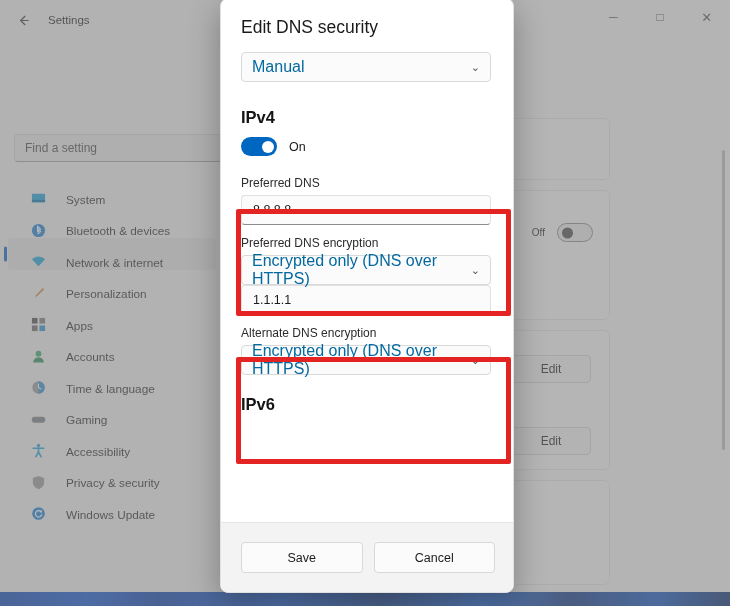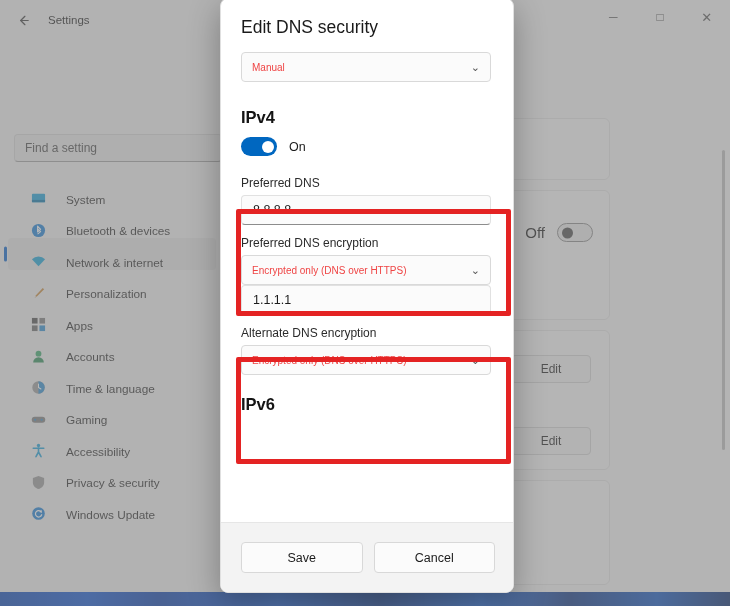--- a/index.html
+++ b/index.html
@@ -263,21 +263,21 @@
     width: 250px;
     height: 30px;
     background: #fbfbfb;
     border: 1px solid #d9d9d9;
     border-radius: 4px;
     display: flex;
     align-items: center;
     justify-content: space-between;
     padding: 0 10px;
   }
-  .combo span.val { font-size: 10px; color: #ef4444; }
+  .combo span.val { font-size: 16px; color: #0369a1; }
   .chev { font-size: 11px; color: #555; }
 
   .sec-head {
     font-size: 16.5px;
     font-weight: bold;
     color: #141414;
     margin: 26px 0 10px 0;
   }
   .toggle-row {
     display: flex;
@@ -507,21 +507,21 @@
         <span class="bc-sep">›</span>
         <span class="bc-cur">Ethernet</span>
       </div>
 
       <div class="card" style="top:118px; height:62px;">
         <span class="card-link" style="left:16px; top:22px;">d security settings</span>
       </div>
 
       <div class="card" style="top:190px; height:130px;">
         <div style="position:absolute; right:16px; top:32px; display:flex; align-items:center; gap:12px;">
-          <span style="font-size:15px;color:#1b1b1b;">Off</span>
+          <span style="font-size:10px;color:#1b1b1b;">Off</span>
           <span class="toggle off">
             <span class="knob"></span>
           </span>
         </div>
         <span class="card-link" style="left:16px; top:98px;">lp control data usage on thi</span>
       </div>
 
       <div class="card" style="top:330px; height:140px;">
         <div class="ghost-btn" style="right:18px; top:24px;">Edit</div>
         <div class="ghost-btn" style="right:18px; top:96px;">Edit</div>

